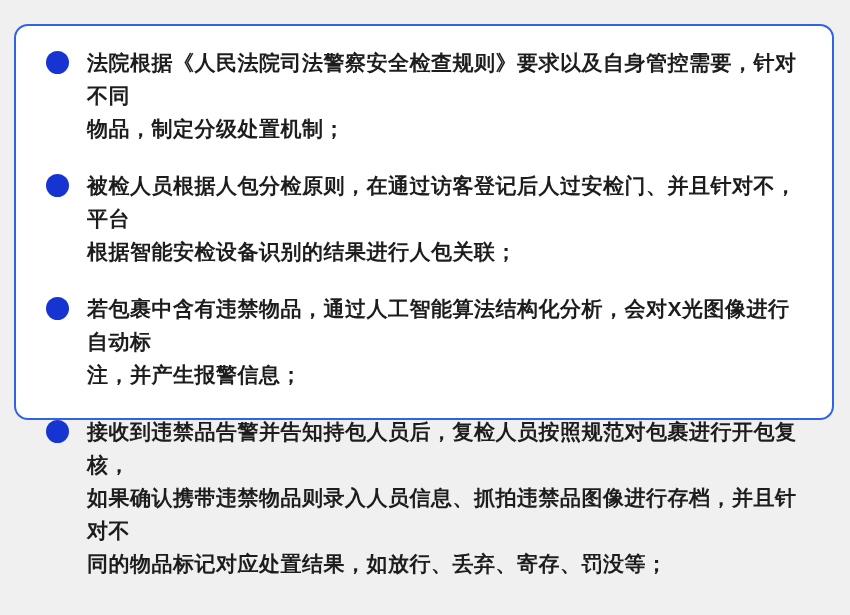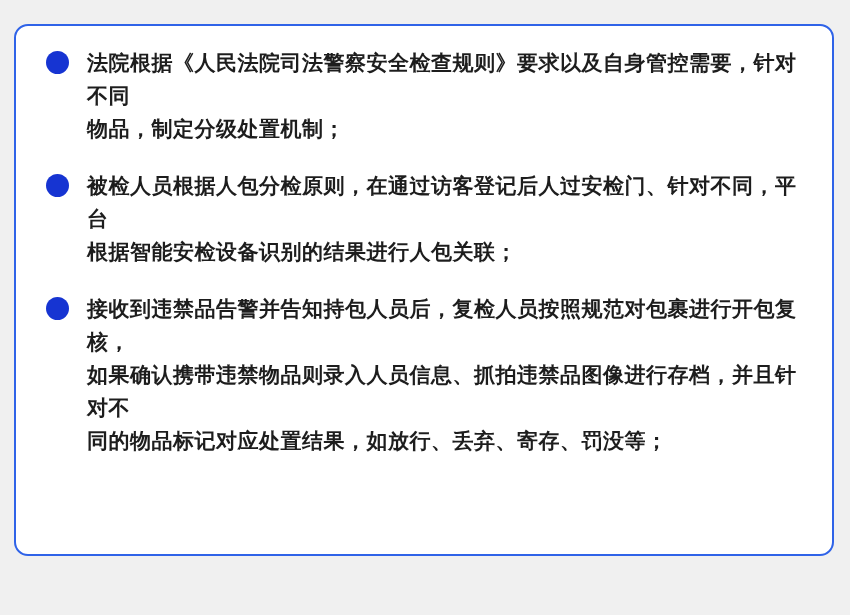--- a/index.html
+++ b/index.html
@@ -14,21 +14,21 @@
     position: relative;
     width: 850px;
     height: 615px;
     background: #f0f0f0;
   }
   .info-card {
     position: absolute;
     left: 14px;
     top: 24px;
     width: 820px;
-    height: 532px;
+    height: 396px;
     background: #ffffff;
     border: 2px solid #2f63e8;
     border-radius: 14px;
     padding: 20px 28px 0 30px;
   }
   .list-item {
     display: flex;
     align-items: flex-start;
     margin-bottom: 24px;
   }
@@ -59,25 +59,30 @@
   <div class="info-card">
 
     <div class="list-item">
       <span class="bullet"></span>
       <span class="item-text">法院根据《人民法院司法警察安全检查规则》要求以及自身管控需要，针对不同
 物品，制定分级处置机制；</span>
     </div>
 
     <div class="list-item">
       <span class="bullet"></span>
-      <span class="item-text">被检人员根据人包分检原则，在通过访客登记后人过安检门、针对不同，平台
+      <span class="item-text">被检人员根据人包分检原则，在通过访客登记后人过安检门、并且针对不，平台
 根据智能安检设备识别的结果进行人包关联；</span>
     </div>
 
 
+    <div class="list-item">
+      <span class="bullet"></span>
+      <span class="item-text">若包裹中含有违禁物品，通过人工智能算法结构化分析，会对X光图像进行自动标
+注，并产生报警信息；</span>
+    </div>
 
     <div class="list-item">
       <span class="bullet"></span>
       <span class="item-text">接收到违禁品告警并告知持包人员后，复检人员按照规范对包裹进行开包复核，
 如果确认携带违禁物品则录入人员信息、抓拍违禁品图像进行存档，并且针对不
 同的物品标记对应处置结果，如放行、丢弃、寄存、罚没等；</span>
     </div>
 
   </div>
 </div>

